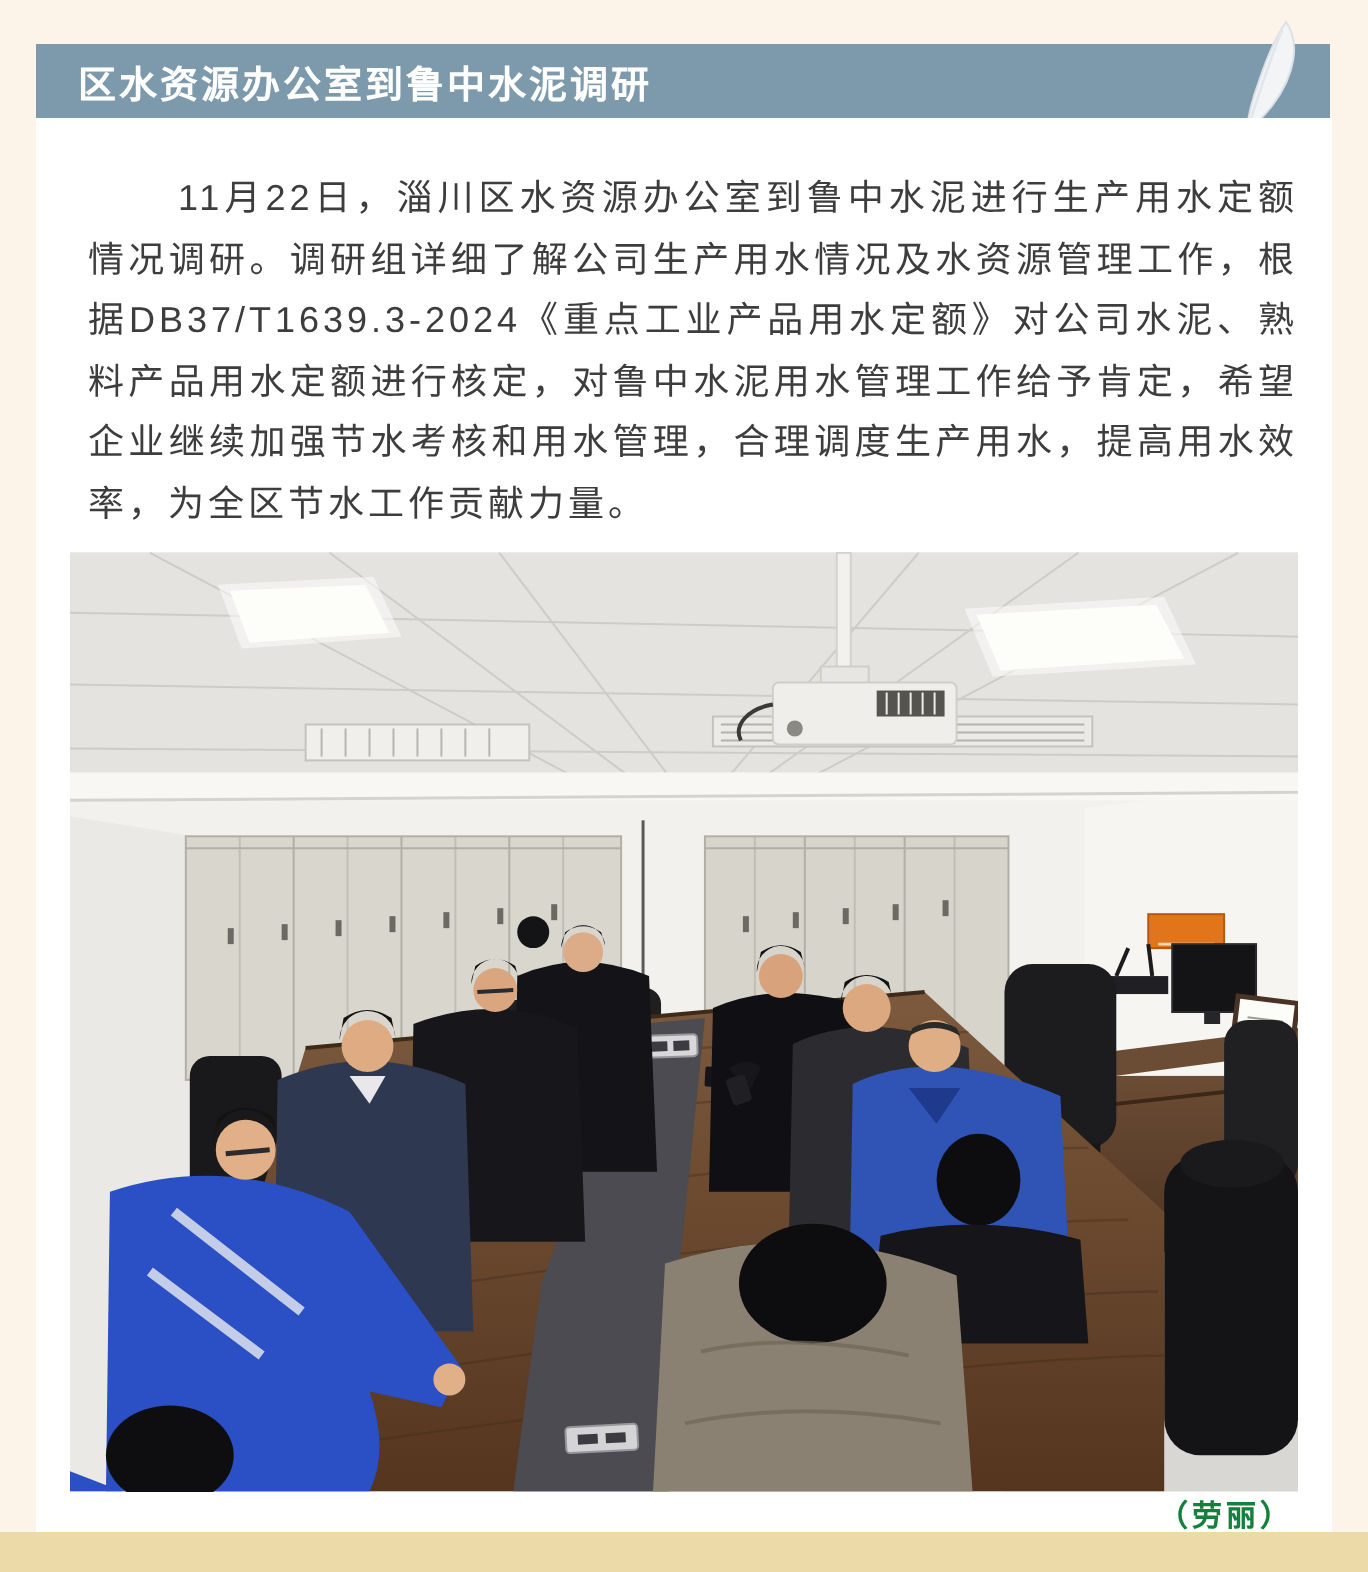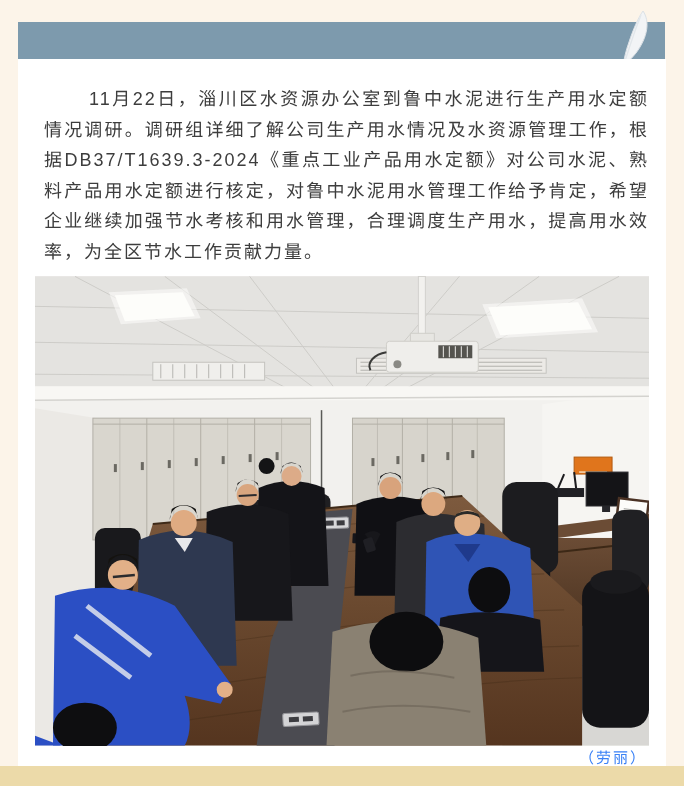--- a/index.html
+++ b/index.html
@@ -30,34 +30,35 @@
     font-size:18px;line-height:30.5px;letter-spacing:2px;
     color:#3d3d3d;text-align:justify;text-indent:45px;
   }
   .photo{
     display:block;margin:0 17px;width:614px;height:470px;
     background:#efeeec;overflow:hidden;border:0;
   }
   .photo svg{display:block;}
   .credit{
     margin:0 19px 0 0;text-align:right;
-    font-size:15px;letter-spacing:2px;color:#3b82f6;
+    font-size:15px;letter-spacing:2px;color:#15803d;font-weight:bold;
   }
   
   .footer-band{
     position:absolute;left:0;bottom:0;width:684px;height:20px;
     background:#ecdaa9;
   }
 </style>
 </head>
 <body>
 
 <div class="page">
 
   <div class="header-band">
+    <span class="header-title">区水资源办公室到鲁中水泥调研</span>
     <svg class="quill" viewBox="0 0 42 66" aria-hidden="true">
       <path d="M33 2 C40 12 38 28 26 44 C22 49 17 54 13 57 C14 50 16 41 19 33 C23 21 28 9 33 2 Z" fill="#f2f4f6" stroke="#dbe1e6" stroke-width="1"></path>
       <path d="M31 6 C27 16 22 30 15 52" stroke="#e2e7eb" stroke-width="1.4" fill="none"></path>
       <path d="M13 57 L7 65 L15 59 Z" fill="#d9c067" stroke="#c3a94e" stroke-width="0.8"></path>
     </svg>
   </div>
 
   <div class="card">
 
     <p class="body-text">11月22日，淄川区水资源办公室到鲁中水泥进行生产用水定额情况调研。调研组详细了解公司生产用水情况及水资源管理工作，根据DB37/T1639.3-2024《重点工业产品用水定额》对公司水泥、熟料产品用水定额进行核定，对鲁中水泥用水管理工作给予肯定，希望企业继续加强节水考核和用水管理，合理调度生产用水，提高用水效率，为全区节水工作贡献力量。</p>

